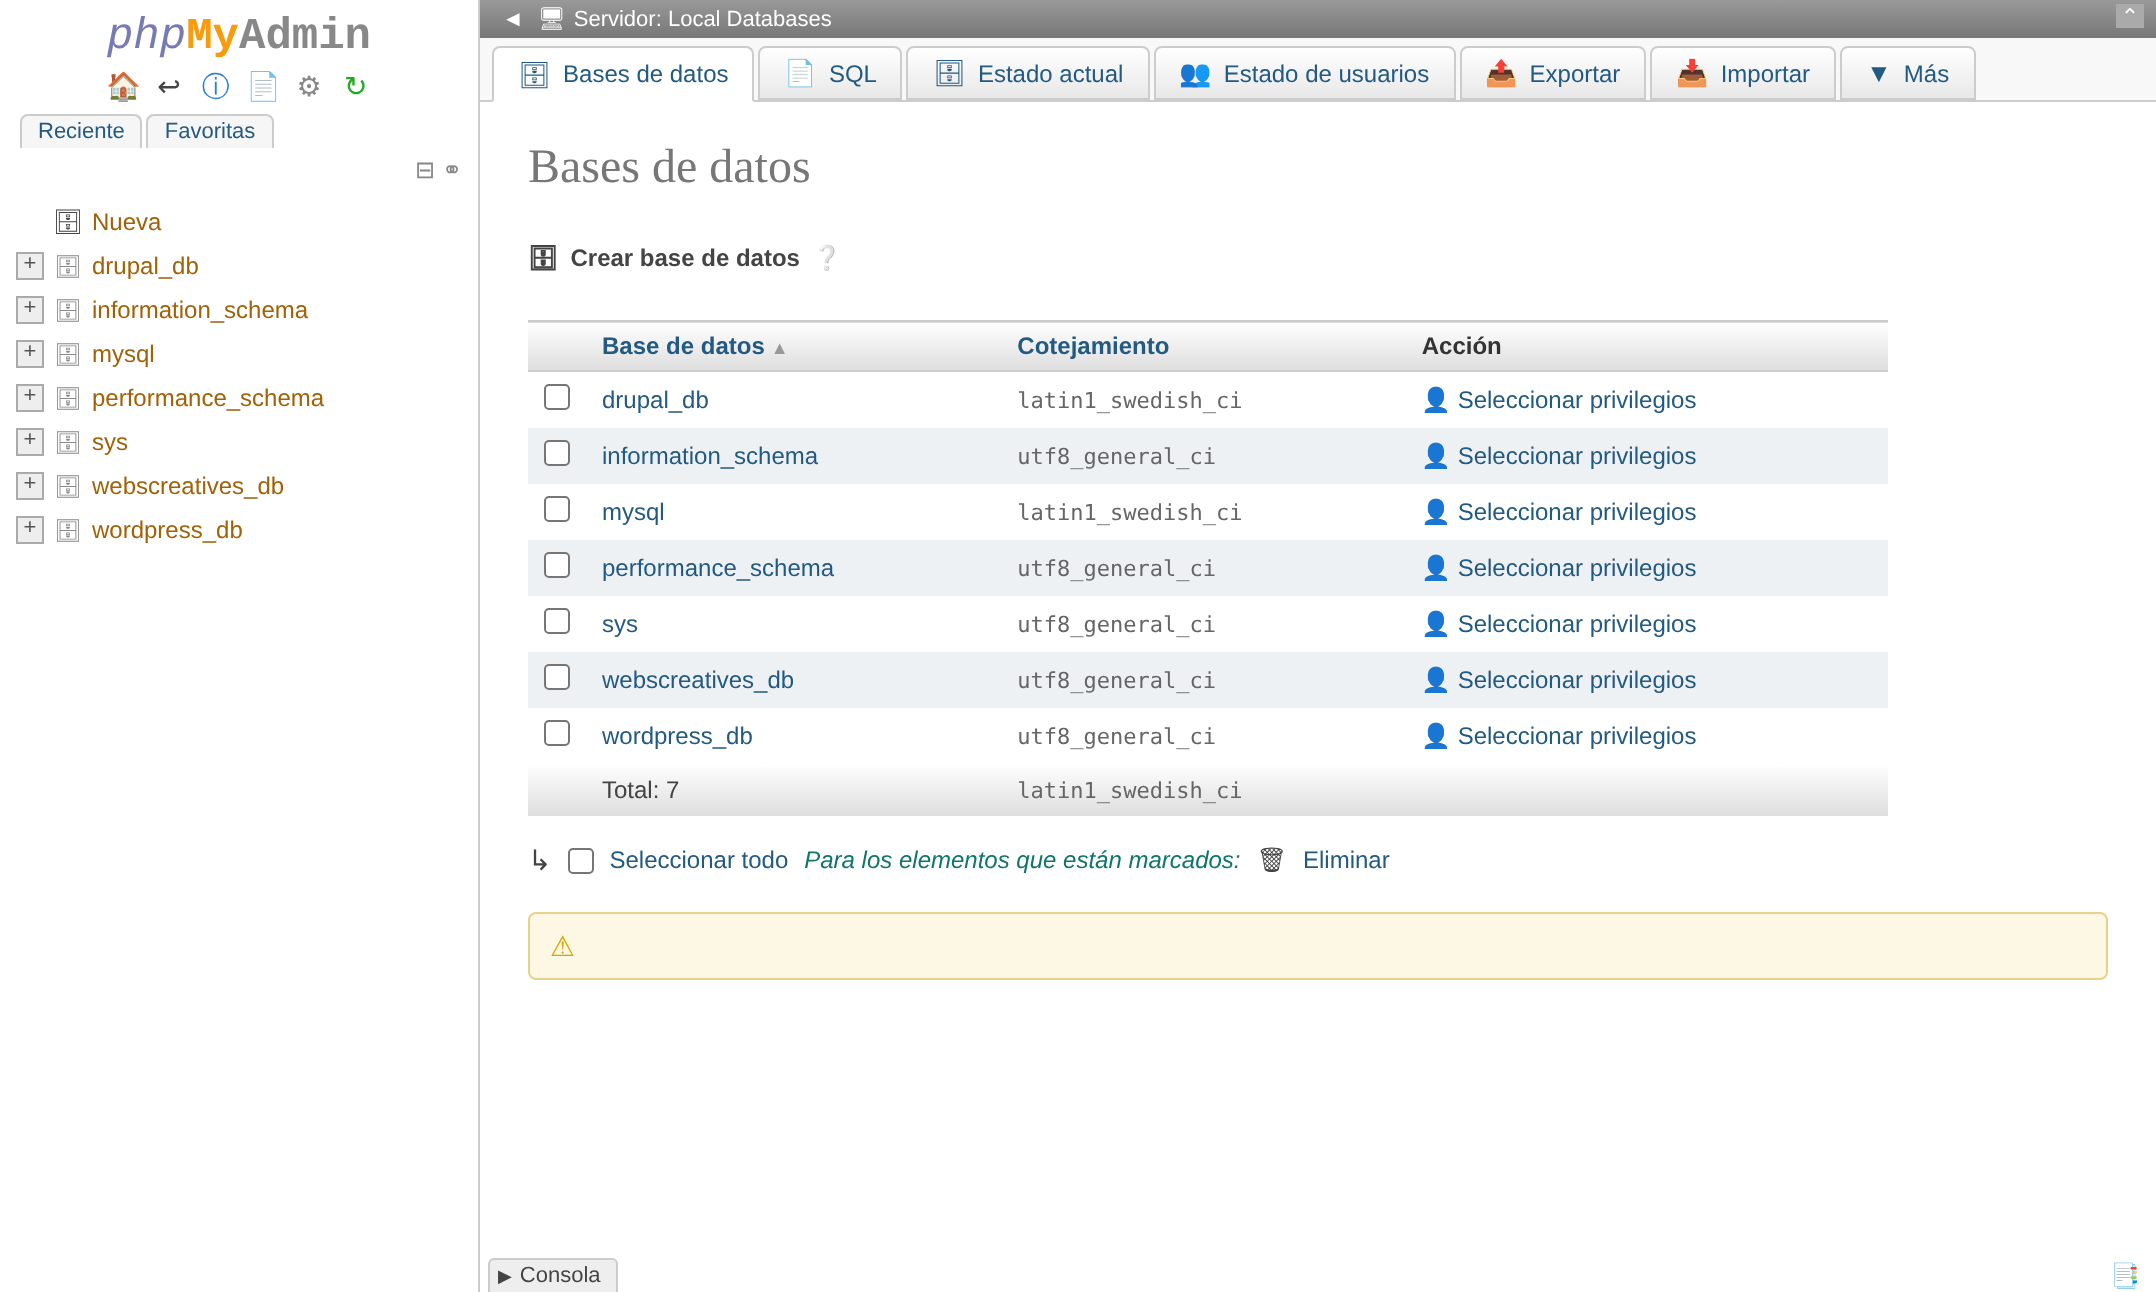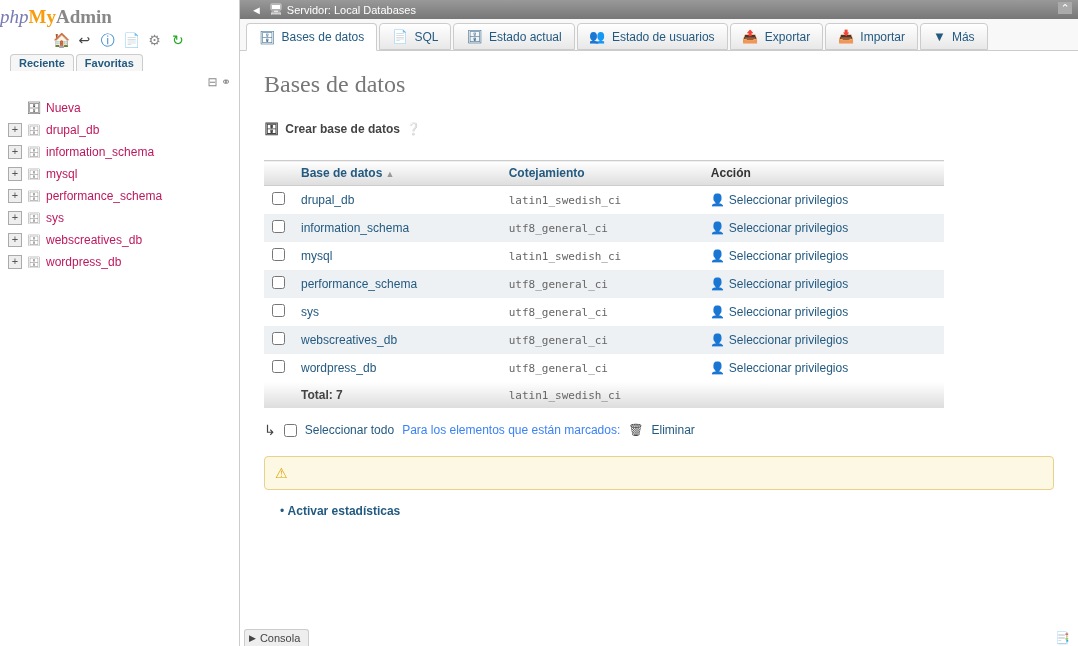--- a/index.html
+++ b/index.html
@@ -1,35 +1,35 @@
 <!DOCTYPE html>
 <html><head>
 <meta charset="utf-8">
 <style>
 * { box-sizing: border-box; margin: 0; padding: 0; }
 body { font-family: sans-serif; font-size: 12px; color: #444; background: #fff; width: 1078px; height: 646px; overflow: hidden; }
 .layout { display: flex; height: 100%; }
 
 
 .sidebar { width: 240px; background: #fff; border-right: 1px solid #ccc; position: relative; }
-.logo { padding: 6px 0 2px; font-family: Liberation Serif, serif; font-size: 19px; font-weight: bold; }
+.logo { text-align: center; padding: 6px 0 2px; font-family: Liberation Mono, monospace; font-size: 22px; font-weight: bold; }
 .logo .php { color: #777bb3; font-style: italic; font-weight: normal; }
 .logo .my { color: #f89c0e; }
 .logo .admin { color: #888; }
 .toolbar-icons { text-align: center; padding: 2px 0 6px; }
 .toolbar-icons span { display: inline-block; width: 16px; height: 16px; margin: 0 2px; cursor: pointer; font-size: 14px; }
-.nav-tabs-sidebar { display: flex; padding: 0 10px; font-weight: bold; }
+.nav-tabs-sidebar { display: flex; padding: 0 10px; }
 .nav-tabs-sidebar .tab { border: 1px solid #ccc; border-bottom: none; padding: 2px 8px; border-radius: 4px 4px 0 0; background: #f6f6f6; margin-right: 2px; cursor: pointer; font-size: 11px; color: #235a81; }
 .collapse-icons { text-align: right; padding: 4px 8px; color: #888; font-size: 12px; }
 .tree { padding: 4px 8px; }
 .tree-item { display: flex; align-items: center; padding: 3px 0; cursor: pointer; }
 .tree-expand { width: 14px; height: 14px; border: 1px solid #aaa; text-align: center; line-height: 11px; font-size: 11px; margin-right: 4px; color: #555; background: #eee; }
 .tree-icon { width: 16px; height: 16px; margin-right: 4px; display: inline-flex; align-items: center; justify-content: center; }
 .tree-db-icon::before { content: "🗄"; font-size: 11px; color: #888; }
-.tree-label { color: #be185d; }
+.tree-label { color: #a16207; }
 
 
 .main { flex: 1; display: flex; flex-direction: column; background: #fff; position: relative; }
 .breadcrumb-bar { background: #888; background: linear-gradient(#999, #777); color: #fff; padding: 3px 8px; display: flex; align-items: center; font-size: 11px; position: relative; }
 .breadcrumb-bar .bc-icon { margin: 0 4px; }
 .breadcrumb-bar .collapse-handle { position: absolute; right: 6px; top: 2px; width: 14px; height: 12px; background: #aaa; cursor: pointer; display: flex; align-items: center; justify-content: center; }
 .bc-arrow { margin: 0 3px; }
 
 .top-tabs { display: flex; background: #f8f8f8; border-bottom: 1px solid #ccc; padding: 4px 6px 0; }
 .top-tab { border: 1px solid #ccc; border-radius: 4px 4px 0 0; padding: 5px 12px; margin-right: 2px; background: linear-gradient(#fff,#e8e8e8); color: #235a81; cursor: pointer; display: flex; align-items: center; font-size: 12px; }
@@ -53,26 +53,26 @@
 .db-table th { text-align: left; background: linear-gradient(#fff,#ddd); border-top: 1px solid #ccc; border-bottom: 1px solid #ccc; padding: 5px 8px; font-weight: bold; color: #333; }
 .db-table th.link { color: #235a81; }
 .db-table th .sort { color: #999; font-size: 9px; margin-left: 3px; }
 .db-table td { padding: 6px 8px; }
 .db-table tr.odd td { background: #fff; }
 .db-table tr.even td { background: #eef1f4; }
 .db-table td.name a { color: #235a81; text-decoration: none; }
 .db-table td.coll { font-family: monospace; font-size: 11px; color: #666; }
 .db-table td.action a { color: #235a81; text-decoration: none; }
 .db-table td.action .ico { margin-right: 3px; color: #888; }
-.db-table tr.total td { background: linear-gradient(#fff,#ddd); font-weight: bold; }
+.db-table tr.total td { background: linear-gradient(#fff,#ddd); font-weight: normal; }
 .db-table tr.total td.coll { font-family: monospace; font-weight: normal; }
 
 .check-all-row { display: flex; align-items: center; gap: 8px; margin-top: 14px; }
 .check-all-row .arrow { font-size: 14px; }
-.check-all-row .italic { color: #3b82f6; }
+.check-all-row .italic { font-style: italic; color: #0f766e; }
 .check-all-row a { color: #235a81; text-decoration: none; }
 
 .notice { border: 1px solid #e8d28b; background: #fdf8e4; padding: 8px 10px; margin-top: 18px; border-radius: 4px; display: flex; align-items: center; }
 .notice .warn { color: #d9a400; margin-right: 6px; font-size: 14px; }
 .enable-stats { padding: 14px 16px; }
 .enable-stats a { color: #235a81; font-weight: bold; text-decoration: none; }
 .enable-stats::before { content: "• "; color: #235a81; }
 
 .console-bar { position: absolute; bottom: 0; left: 0; right: 0; display: flex; align-items: center; background: #fff; }
 .console-btn { border: 1px solid #ccc; border-bottom: none; background: #eee; padding: 2px 8px 2px 4px; font-size: 11px; color: #444; margin-left: 4px; border-radius: 3px 3px 0 0; display: flex; align-items: center; }
@@ -273,23 +273,20 @@
         <a>Seleccionar todo</a>
         <span class="italic">Para los elementos que están marcados:</span>
         <span>🗑</span>
         <a>Eliminar</a>
       </div>
 
       <div class="notice">
         <span class="warn">⚠</span>
       </div>
 
-      <div class="enable-stats">
-        <a>Activar estadísticas</a>
-      </div>
     </div>
 
     <div class="console-bar">
       <div class="console-btn">
         <span class="caret">▶</span>
         <span>Consola</span>
       </div>
       <span class="page-icon">📑</span>
     </div>
   </div>

